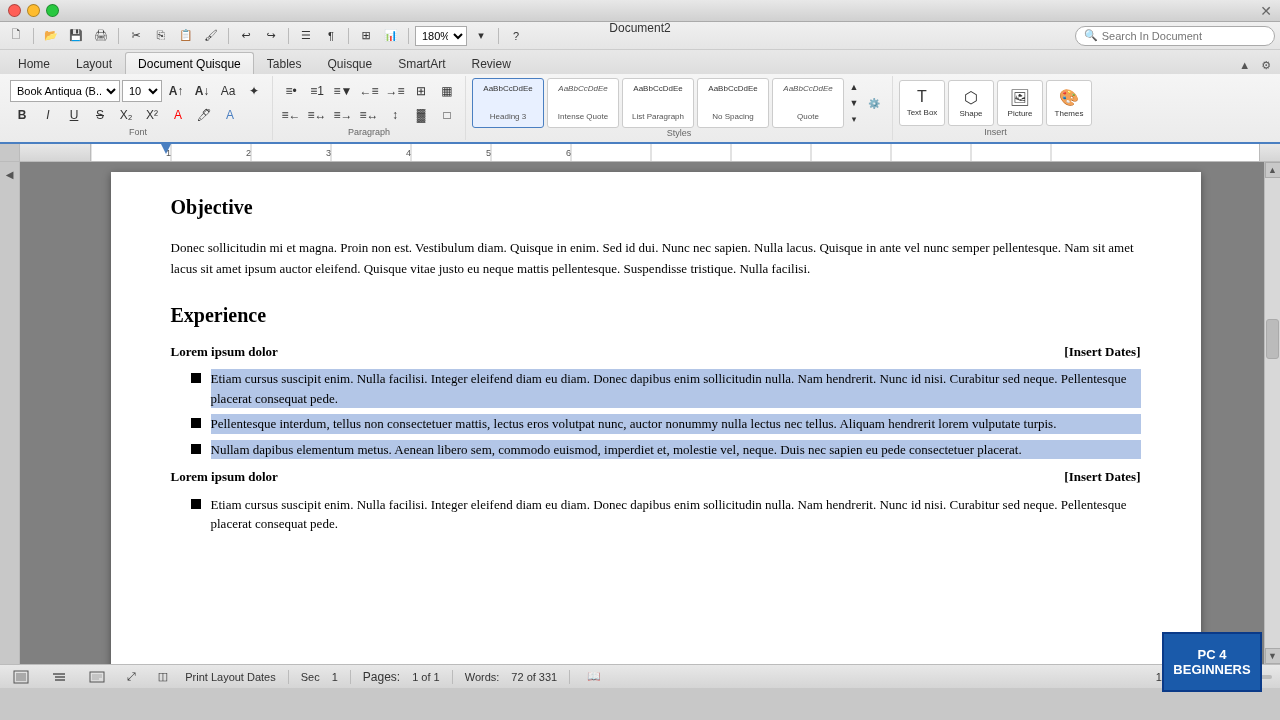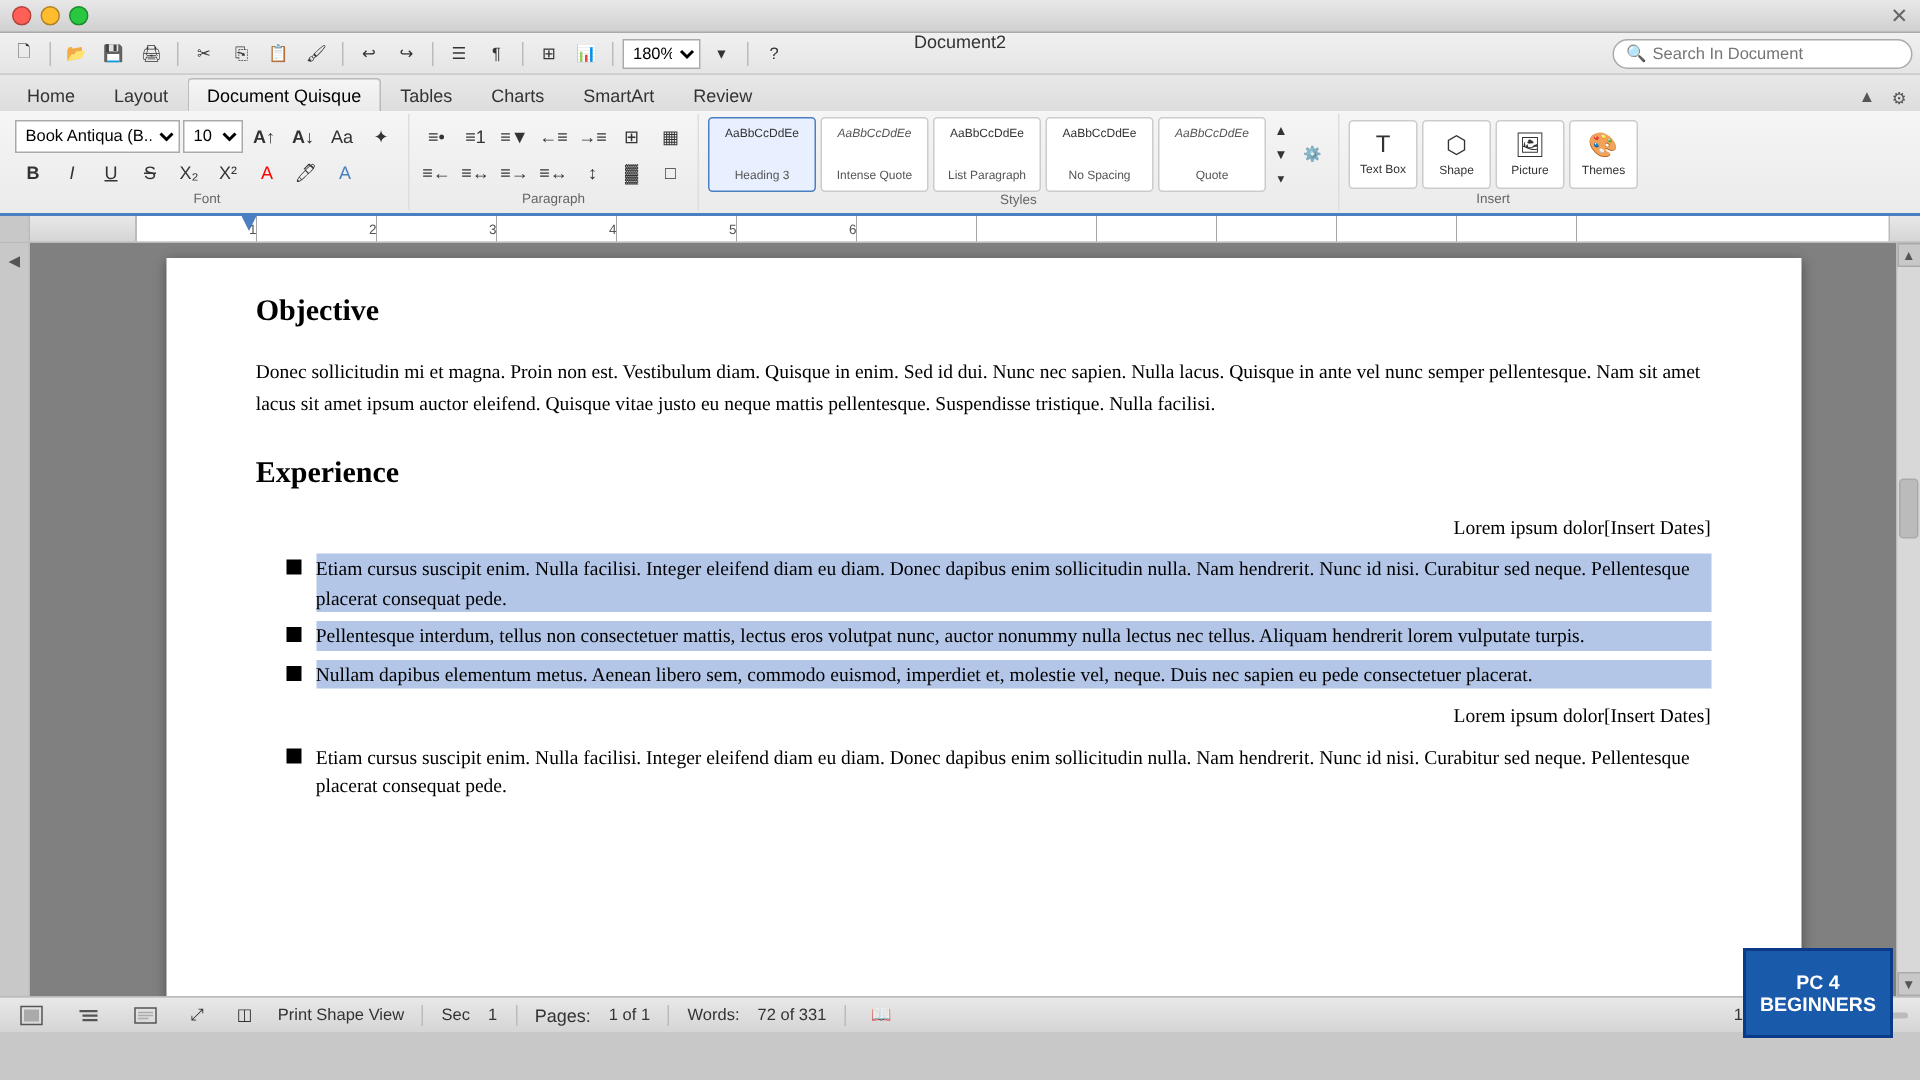--- a/index.html
+++ b/index.html
@@ -324,22 +324,22 @@
       line-height: 1.6;
     }
     .doc-subheading {
       font-size: 20px;
       font-weight: bold;
       margin-bottom: 12px;
       margin-top: 20px;
     }
     .doc-job-row {
       display: flex;
-      justify-content: flex-end;
-      font-weight: normal;
+      justify-content: space-between;
+      font-weight: bold;
       margin-bottom: 8px;
     }
     .doc-bullet-list {
       margin-left: 20px;
       margin-bottom: 8px;
     }
     .doc-bullet-item {
       display: flex;
       gap: 10px;
       margin-bottom: 6px;
@@ -478,21 +478,21 @@
     <span class="search-icon-small">🔍</span>
     <input type="text" class="search-input-field" placeholder="Search In Document" style="">
   </div>
 </div>
 
 <div class="ribbon-tabs">
   <div class="ribbon-tab">Home</div>
   <div class="ribbon-tab">Layout</div>
   <div class="ribbon-tab active">Document Quisque</div>
   <div class="ribbon-tab">Tables</div>
-  <div class="ribbon-tab">Charts</div>
+  <div class="ribbon-tab">Quisque</div>
   <div class="ribbon-tab">SmartArt</div>
   <div class="ribbon-tab">Review</div>
   <div class="ribbon-collapse">
     <span class="ribbon-collapse-btn">▲</span>
     <span class="ribbon-collapse-btn">⚙</span>
   </div>
 </div>
 
 <div class="ribbon-content">
 
@@ -715,21 +715,21 @@
     <svg width="16" height="14">
       <rect x="1" y="2" width="14" height="10" fill="none" stroke="#555" stroke-width="1"></rect>
       <line x1="3" y1="5" x2="13" y2="5" stroke="#aaa" stroke-width="1"></line>
       <line x1="3" y1="7" x2="13" y2="7" stroke="#aaa" stroke-width="1"></line>
       <line x1="3" y1="9" x2="10" y2="9" stroke="#aaa" stroke-width="1"></line>
     </svg>
   </button>
   <button class="status-btn">⤢</button>
   <button class="status-btn">◫</button>
 
-  <span style="font-size:11px;color:#333;">Print Shape View</span>
+  <span style="font-size:11px;color:#333;">Print Layout Dates</span>
 
   <div class="status-separator"></div>
   <span style="font-size:11px;">Sec</span>
   <span style="font-size:11px;"> 1</span>
   <div class="status-separator"></div>
   <span style="font-size:12px;">Pages:</span>
   <span style="font-size:11px;">1 of 1</span>
   <div class="status-separator"></div>
   <span style="font-size:11px;">Words:</span>
   <span style="font-size:11px;">72 of 331</span>

